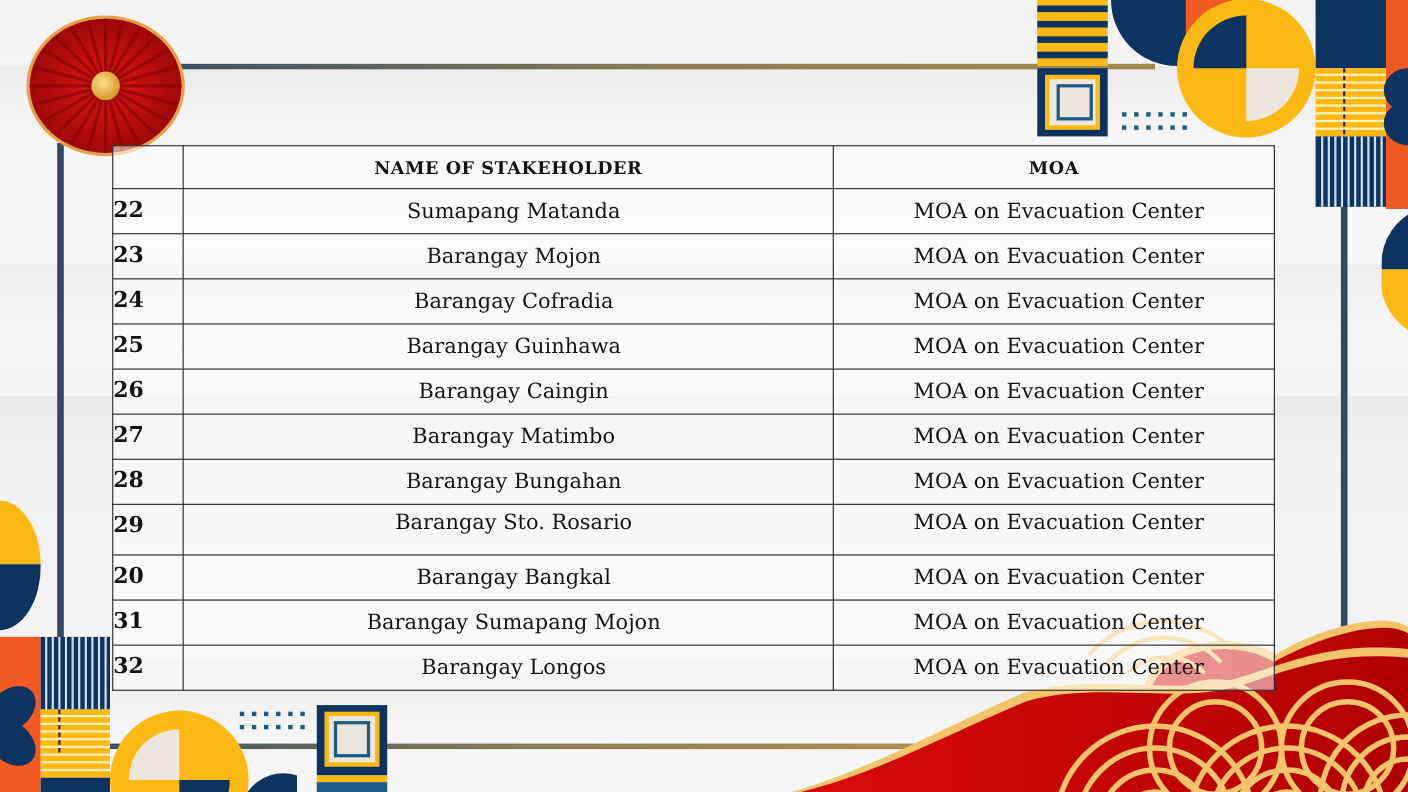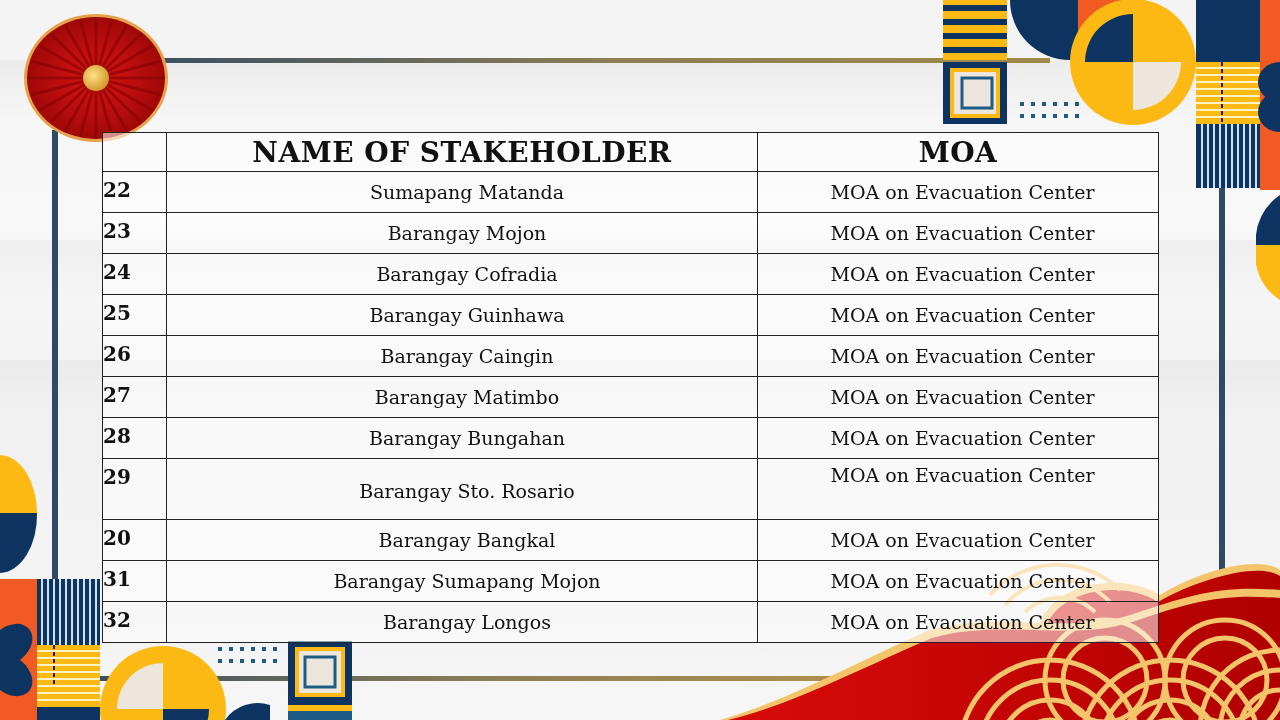--- a/index.html
+++ b/index.html
@@ -12,21 +12,21 @@
   .frame-top { position:absolute; left:150px; top:58px; width:900px; height:5px; background:linear-gradient(90deg,#3b4f63,#8a7d55,#a18a4a); }
   .frame-left { position:absolute; left:52px; top:130px; width:6px; height:470px; background:#2f4a66; }
   .frame-right { position:absolute; left:1219px; top:180px; width:6px; height:390px; background:#2f4a66; }
   .frame-bottom { position:absolute; left:100px; top:676px; width:760px; height:5px; background:linear-gradient(90deg,#3b4f63,#8a7d55,#b09050); }
 
   table.stake {
     position:absolute; left:102px; top:132px; width:1057px;
     border-collapse:collapse; background:rgba(255,255,255,0.55);
   }
   table.stake th, table.stake td { border:1.5px solid #222; color:#111; padding:0;text-align:center; }
-  table.stake th { height:38px; font-size:28px; font-weight:bold; text-align:center; letter-spacing:0.5px; }
+  table.stake th { height:38px; font-size:16px; font-weight:bold; text-align:center; letter-spacing:0.5px; }
   table.stake td { height:34px; font-size:19px; }
   table.stake td.num { width:63px; text-align:left; font-size:20px; vertical-align:top; padding-top:6px;font-weight:bold; }
   table.stake td.name { width:580px; padding-left:10px; }
   table.stake td.moa { padding-left:9px; }
   table.stake tr.tall td { height:39px; }
 
   .deco { position:absolute; }
 </style>
 </head>
 <body>
@@ -304,21 +304,21 @@
       <td class="name">Barangay Matimbo</td>
       <td class="moa">MOA on Evacuation Center</td>
     </tr>
     <tr>
       <td class="num">28</td>
       <td class="name">Barangay Bungahan</td>
       <td class="moa">MOA on Evacuation Center</td>
     </tr>
     <tr class="tall">
       <td class="num">29</td>
-      <td class="name" style="vertical-align:top;padding-top:21px">Barangay Sto. Rosario</td>
+      <td class="name" style="vertical-align:top;padding-top:5px">Barangay Sto. Rosario</td>
       <td class="moa" style="vertical-align:top;padding-top:5px">MOA on Evacuation Center</td>
     </tr>
     <tr>
       <td class="num">20</td>
       <td class="name">Barangay Bangkal</td>
       <td class="moa">MOA on Evacuation Center</td>
     </tr>
     <tr>
       <td class="num">31</td>
       <td class="name">Barangay Sumapang Mojon</td>

